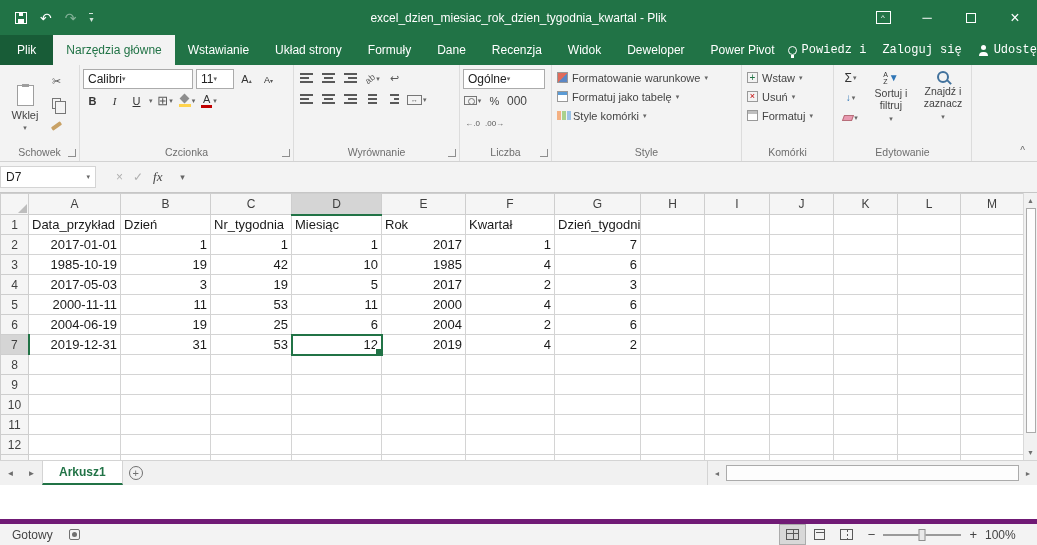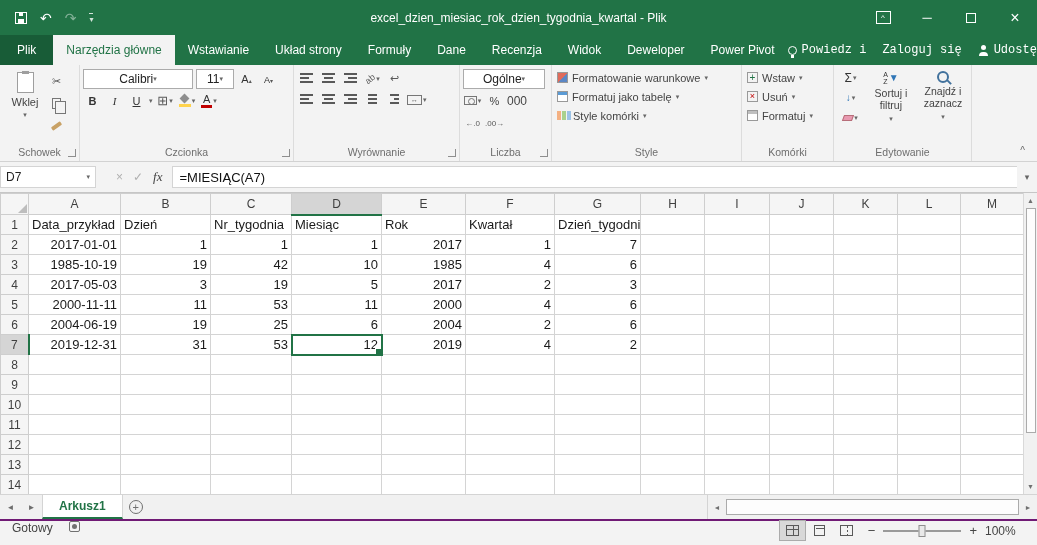--- a/index.html
+++ b/index.html
@@ -47,26 +47,26 @@
            padding:3px 3px 0; position:relative; }
   .group-label { height:16px; text-align:center; color:#6E6E6E; font-size:10.5px;
                  line-height:15px; margin-top:auto; }
   .launcher { position:absolute; right:3px; bottom:4px; width:8px; height:8px;
               border-right:1px solid #8E8E8E; border-bottom:1px solid #8E8E8E; }
   .arrow { font-size:7px; color:#666; }
   .rowflex { display:flex; align-items:center; gap:3px; margin:1px 0; }
   .sbtn { min-width:19px; height:19px; display:inline-flex; align-items:center;
           justify-content:center; gap:1px; }
   .combo { background:#fff; border:1px solid #ABABAB; height:20px; display:flex;
-           align-items:center; justify-content:center; padding:0 4px; font-size:12px; color:#222; }
+           align-items:center; justify-content:flex-start; padding:0 4px; font-size:12px; color:#222; }
 
   
   .g-clip-content { display:flex; flex:1; }
   .paste-btn { width:44px; display:flex; flex-direction:column; align-items:center;
-               justify-content:flex-start; gap:3px; padding-top:4px; }
+               justify-content:center; gap:3px; padding-top:4px; }
   .icon-clipboard { width:17px; height:21px; background:#fff; border:1px solid #9E9E9E; position:relative; }
   .icon-clipboard::before { content:''; position:absolute; top:-2px; left:4px; width:7px; height:3px; background:#9E9E9E; }
   .mini-col { display:flex; flex-direction:column; gap:3px; padding-top:4px; }
   .icon-scissors { font-size:11px; color:#595959; }
   .icon-copy { width:9px; height:11px; border:1px solid #767676; position:relative; display:inline-block; }
   .icon-copy::after { content:''; position:absolute; left:2px; top:2px; width:9px; height:11px;
                       border:1px solid #767676; background:#F3F3F3; }
   .icon-brush { width:11px; height:4px; background:#C8A165; transform:rotate(-35deg); display:inline-block; border-radius:1px; }
 
   
@@ -177,22 +177,22 @@
               border-bottom:2px solid #217346; }
   .addsheet { width:26px; display:flex; align-items:center; justify-content:center; }
   .icon-plus-circle { width:14px; height:14px; border:1px solid #707070; border-radius:50%; color:#707070;
                       font-size:11px; line-height:12px; text-align:center; }
   .hscroll { margin-left:auto; width:330px; border-left:1px solid #D4D4D4; display:flex; align-items:center;
              background:#F1F1F1; padding:0 2px; }
   .hs-arrow { width:14px; text-align:center; font-size:7px; color:#707070; }
   .hs-thumb { height:16px; flex:1; margin:0 2px; background:#FDFDFD; border:1px solid #ABABAB; }
 
   
-  .statusbar { flex:0 0 26px; background:#F3F3F3; border-top:2px solid #701a75; display:flex;
-               align-items:flex-start; padding-left:12px; font-size:12px; color:#444; }
+  .statusbar { flex:0 0 26px; background:#F3F3F3; border-top:5px solid #701a75; display:flex;
+               align-items:center; padding-left:12px; font-size:12px; color:#444;margin-top:34px; }
   .icon-macro { width:11px; height:11px; border:1px solid #707070; border-radius:2px; margin-left:16px; position:relative; }
   .icon-macro::after { content:''; position:absolute; left:2px; top:2px; width:5px; height:5px; border-radius:50%; background:#707070; }
   .sb-right { margin-left:auto; display:flex; align-items:center; }
   .vi { width:25px; height:19px; display:flex; align-items:center; justify-content:center; margin:0 1px; }
   .vi.sel { background:#D8D8D8; outline:1px solid #ABABAB; }
   .vi-normal { width:13px; height:11px; border:1px solid #595959;
                background:linear-gradient(#595959,#595959) 0 3px/13px 1px no-repeat,
                           linear-gradient(#595959,#595959) 6px 0/1px 11px no-repeat; }
   .vi-layout { width:11px; height:11px; border:1px solid #595959;
                background:linear-gradient(#595959,#595959) 1px 2px/9px 1px no-repeat; }
@@ -472,21 +472,20 @@
   <div class="namebox">
       <span>D7</span>
       <span class="arrow">▾</span>
     </div>
   <span class="fb-sep"></span>
   <div class="fb-btns">
     <span class="fb-x">×</span>
     <span class="fb-check">✓</span>
     <span class="fb-fx">fx</span>
   </div>
-  <div class="formula-input">=MIESIĄC(A7)</div>
   <span class="fb-expand">▾</span>
 </div>
 
 <div class="gridwrap">
   <table id="grid-table">
       <tbody>
         <tr>
           <th class="corner">
             <span class="ctri"></span>
           </th>

